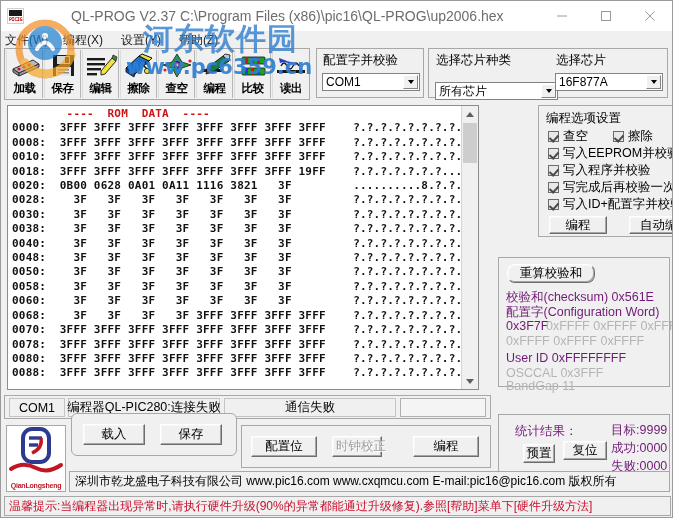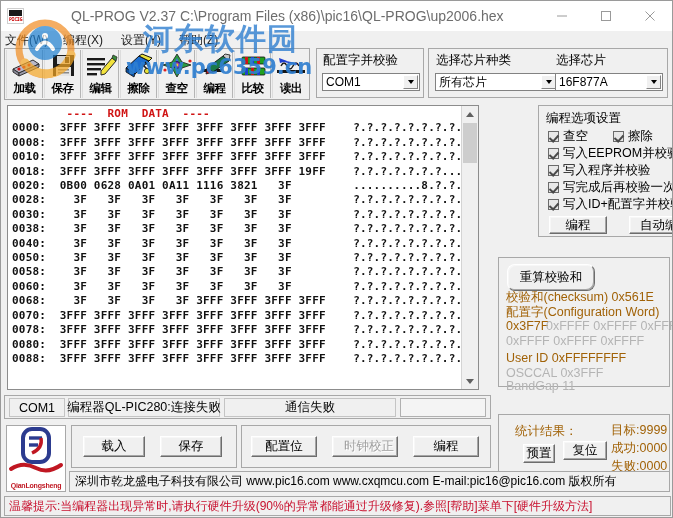--- a/index.html
+++ b/index.html
@@ -80,21 +80,21 @@
                   border:solid #4a4a4a;border-width:0 2px 2px 0;transform:rotate(42deg);}
   .chk .txt{margin-left:4px;font-size:12.5px;color:#000;line-height:14px;}
 
   .btn{position:absolute;background:#f0f0f0;border:1px solid #fff;
        border-right-color:#6d6d6d;border-bottom-color:#6d6d6d;
        box-shadow:inset -1px -1px 0 #a6a6a6, inset 1px 1px 0 #f7f7f7;
        box-sizing:border-box;display:flex;align-items:center;justify-content:center;
        font-size:12.5px;color:#000;white-space:nowrap;}
   .btn.dis{color:#9e9e9e;text-shadow:1px 1px 0 #ffffff;}
 
-  .info{position:absolute;font-size:12.5px;white-space:nowrap;color:#a16207;}
+  .info{position:absolute;font-size:12.5px;white-space:nowrap;color:#701a75;}
   .info.gray{color:#b4b4b4;}
 
   
   .statusbar{position:absolute;left:3px;top:394px;width:487px;height:24px;
              border:1px solid #a8a8a8;background:#f0f0f0;box-sizing:border-box;}
   .sfield{position:absolute;top:2px;height:19px;border:1px solid #c4c4c4;box-sizing:border-box;
           display:flex;align-items:center;justify-content:center;font-size:12.5px;color:#000;
           background:#f0f0f0;white-space:nowrap;}
   .sfield.sunken{background:#f4f4f4;border:1px solid #b0b0b0;}
 
@@ -274,21 +274,21 @@
     <div class="combo" style="left:5px;top:24px;width:98px;">
       <div class="val">COM1</div>
       <div class="arw">
           <i></i>
         </div>
     </div>
   </div>
 
   <div class="grp" style="left:427px;top:47px;width:240px;height:50px;">
     <div class="grp-lbl" style="left:7px;top:3px">选择芯片种类</div>
-    <div class="combo" style="left:6px;top:24px;width:123px;">
+    <div class="combo" style="left:6px;top:33px;width:123px;">
       <div class="val">所有芯片</div>
       <div class="arw">
           <i></i>
         </div>
     </div>
     <div class="grp-lbl" style="left:127px;top:3px">选择芯片</div>
     <div class="combo" style="left:126px;top:24px;width:108px;">
       <div class="val">16F877A</div>
       <div class="arw">
           <i></i>
@@ -302,20 +302,21 @@
       <div id="hexrows">
           <div class="hexrow">0000:  3FFF 3FFF 3FFF 3FFF 3FFF 3FFF 3FFF 3FFF    ?.?.?.?.?.?.?.?.</div>
           <div class="hexrow">0008:  3FFF 3FFF 3FFF 3FFF 3FFF 3FFF 3FFF 3FFF    ?.?.?.?.?.?.?.?.</div>
           <div class="hexrow">0010:  3FFF 3FFF 3FFF 3FFF 3FFF 3FFF 3FFF 3FFF    ?.?.?.?.?.?.?.?.</div>
           <div class="hexrow">0018:  3FFF 3FFF 3FFF 3FFF 3FFF 3FFF 3FFF 19FF    ?.?.?.?.?.?.?...</div>
           <div class="hexrow">0020:  0B00 0628 0A01 0A11 1116 3821   3F         ..........8.?.?.</div>
           <div class="hexrow">0028:    3F   3F   3F   3F   3F   3F   3F         ?.?.?.?.?.?.?.?.</div>
           <div class="hexrow">0030:    3F   3F   3F   3F   3F   3F   3F         ?.?.?.?.?.?.?.?.</div>
           <div class="hexrow">0038:    3F   3F   3F   3F   3F   3F   3F         ?.?.?.?.?.?.?.?.</div>
           <div class="hexrow">0040:    3F   3F   3F   3F   3F   3F   3F         ?.?.?.?.?.?.?.?.</div>
+          <div class="hexrow">0048:    3F   3F   3F   3F   3F   3F   3F         ?.?.?.?.?.?.?.?.</div>
           <div class="hexrow">0050:    3F   3F   3F   3F   3F   3F   3F         ?.?.?.?.?.?.?.?.</div>
           <div class="hexrow">0058:    3F   3F   3F   3F   3F   3F   3F         ?.?.?.?.?.?.?.?.</div>
           <div class="hexrow">0060:    3F   3F   3F   3F   3F   3F   3F         ?.?.?.?.?.?.?.?.</div>
           <div class="hexrow">0068:    3F   3F   3F   3F 3FFF 3FFF 3FFF 3FFF    ?.?.?.?.?.?.?.?.</div>
           <div class="hexrow">0070:  3FFF 3FFF 3FFF 3FFF 3FFF 3FFF 3FFF 3FFF    ?.?.?.?.?.?.?.?.</div>
           <div class="hexrow">0078:  3FFF 3FFF 3FFF 3FFF 3FFF 3FFF 3FFF 3FFF    ?.?.?.?.?.?.?.?.</div>
           <div class="hexrow">0080:  3FFF 3FFF 3FFF 3FFF 3FFF 3FFF 3FFF 3FFF    ?.?.?.?.?.?.?.?.</div>
           <div class="hexrow">0088:  3FFF 3FFF 3FFF 3FFF 3FFF 3FFF 3FFF 3FFF    ?.?.?.?.?.?.?.?.</div>
         </div>
     </div>
@@ -356,21 +357,21 @@
     <div class="chk" style="left:9px;top:91px">
       <div class="box"></div>
       <div class="txt">写入ID+配置字并校验</div>
     </div>
 
     <div class="btn" style="left:10px;top:110px;width:58px;height:18px;">编程</div>
     <div class="btn" style="left:90px;top:110px;width:72px;height:18px;">自动编程</div>
   </div>
 
   <div class="panel" style="left:497px;top:256px;width:172px;height:130px;">
-    <div class="btn" style="left:8px;top:6px;width:88px;height:27px;border-radius:8px;">重算校验和</div>
+    <div class="btn" style="left:8px;top:6px;width:88px;height:19px;border-radius:8px;">重算校验和</div>
     <div class="info" style="left:7px;top:31px">校验和(checksum) 0x561E</div>
     <div class="info" style="left:7px;top:46px">配置字(Configuration Word)</div>
     <div class="info" style="left:7px;top:61px">0x3F7F</div>
     <div class="info gray" style="left:47px;top:61px">0xFFFF 0xFFFF 0xFFFF</div>
     <div class="info gray" style="left:7px;top:76px">0xFFFF 0xFFFF 0xFFFF</div>
     <div class="info" style="left:7px;top:93px">User ID  0xFFFFFFFF</div>
     <div class="info gray" style="left:7px;top:108px">OSCCAL   0x3FFF</div>
     <div class="info gray" style="left:7px;top:121px">BandGap  11</div>
   </div>
 
@@ -394,28 +395,28 @@
     <svg width="58" height="52" viewBox="0 0 58 52">
       <rect x="16" y="3" width="26" height="33" rx="9" fill="none" stroke="#2c3b8f" stroke-width="4"></rect>
       <path d="M22,12 h13" stroke="#2c3b8f" stroke-width="3.4" fill="none"></path>
       <path d="M22,19 h9" stroke="#2c3b8f" stroke-width="3.4" fill="none"></path>
       <path d="M34,12 q2,10 -9,15" stroke="#c01722" stroke-width="3.4" fill="none"></path>
       <path d="M4,43 q12,-8 25,-1 q12,6 25,-3" stroke="#c01722" stroke-width="4" fill="none" stroke-linecap="round"></path>
     </svg>
     <div class="lt">QianLongsheng</div>
   </div>
 
-  <div class="grp" style="left:70px;top:424px;width:166px;height:43px;">
+  <div class="grp" style="left:70px;top:412px;width:166px;height:43px;border-radius:6px;">
     <div class="btn" style="left:11px;top:10px;width:62px;height:21px;">载入</div>
     <div class="btn" style="left:88px;top:10px;width:62px;height:21px;">保存</div>
   </div>
 
   <div class="grp" style="left:240px;top:424px;width:250px;height:43px;">
     <div class="btn" style="left:9px;top:10px;width:66px;height:21px;">配置位</div>
-    <div class="btn dis" style="left:90px;top:10px;width:66px;height:21px;padding-left:8px;">时钟校正</div>
+    <div class="btn dis" style="left:90px;top:10px;width:50px;height:21px;padding-left:8px;">时钟校正</div>
     <div class="btn" style="left:171px;top:10px;width:66px;height:21px;">编程</div>
   </div>
 
   <div class="footer">深圳市乾龙盛电子科技有限公司 www.pic16.com www.cxqmcu.com E-mail:pic16@pic16.com 版权所有</div>
   <div class="warnbar">温馨提示:当编程器出现异常时,请执行硬件升级(90%的异常都能通过升级修复).参照[帮助]菜单下[硬件升级方法]</div>
 
   <div class="wm wm1">
     <svg width="155" height="60" viewBox="0 0 155 60">
       <g opacity="0.85">
         <path d="M8,30 a26,26 0 1,1 52,0 a26,26 0 1,1 -52,0" fill="none" stroke="#f08a1e" stroke-width="7"></path>

